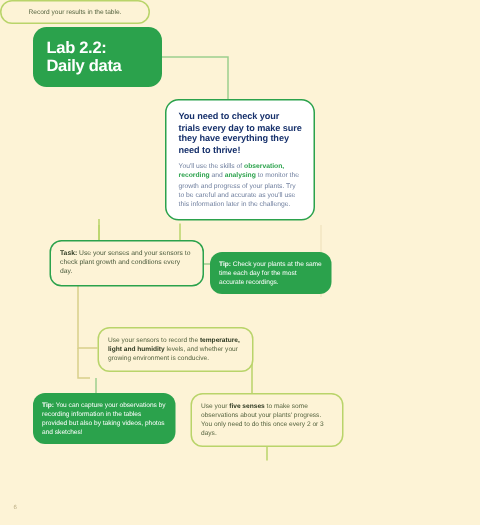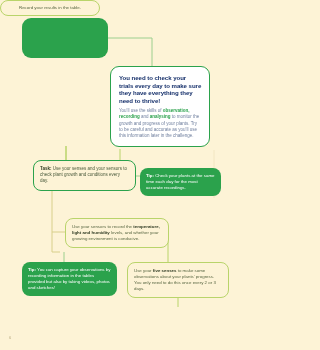--- a/index.html
+++ b/index.html
@@ -105,20 +105,22 @@
     <path d="M178,292 L178,307" fill="none" stroke="#b9d46a" stroke-width="1"></path>
 
     <path d="M52,232 L52,252 L60,252" fill="none" stroke="#d8cf8a" stroke-width="1"></path>
     <path d="M64,252 L64,262" fill="none" stroke="#9ccf8e" stroke-width="1"></path>
 
     <path d="M214,150 L214,198" fill="none" stroke="#f2e6c2" stroke-width="1"></path>
   </svg>
 
   <div class="node title-card">
     <div class="title-text">
+      <span>Lab 2.2:</span>
+      <span class="l2">Daily data</span>
     </div>
   </div>
 
   <div class="node intro-card">
     <p class="intro-head">You need to check your trials every day to make sure they have everything they need to thrive!</p>
     <p class="intro-body"><span>You'll use the skills of </span><b>observation, recording</b><span> and </span><b>analysing</b><span> to monitor the growth and progress of your plants. Try to be careful and accurate as you'll use this information later in the challenge.</span></p>
   </div>
 
   <div class="node task-card">
     <p class="task-text"><b>Task:</b><span> Use your senses and your sensors to check plant growth and conditions every day.</span></p>

